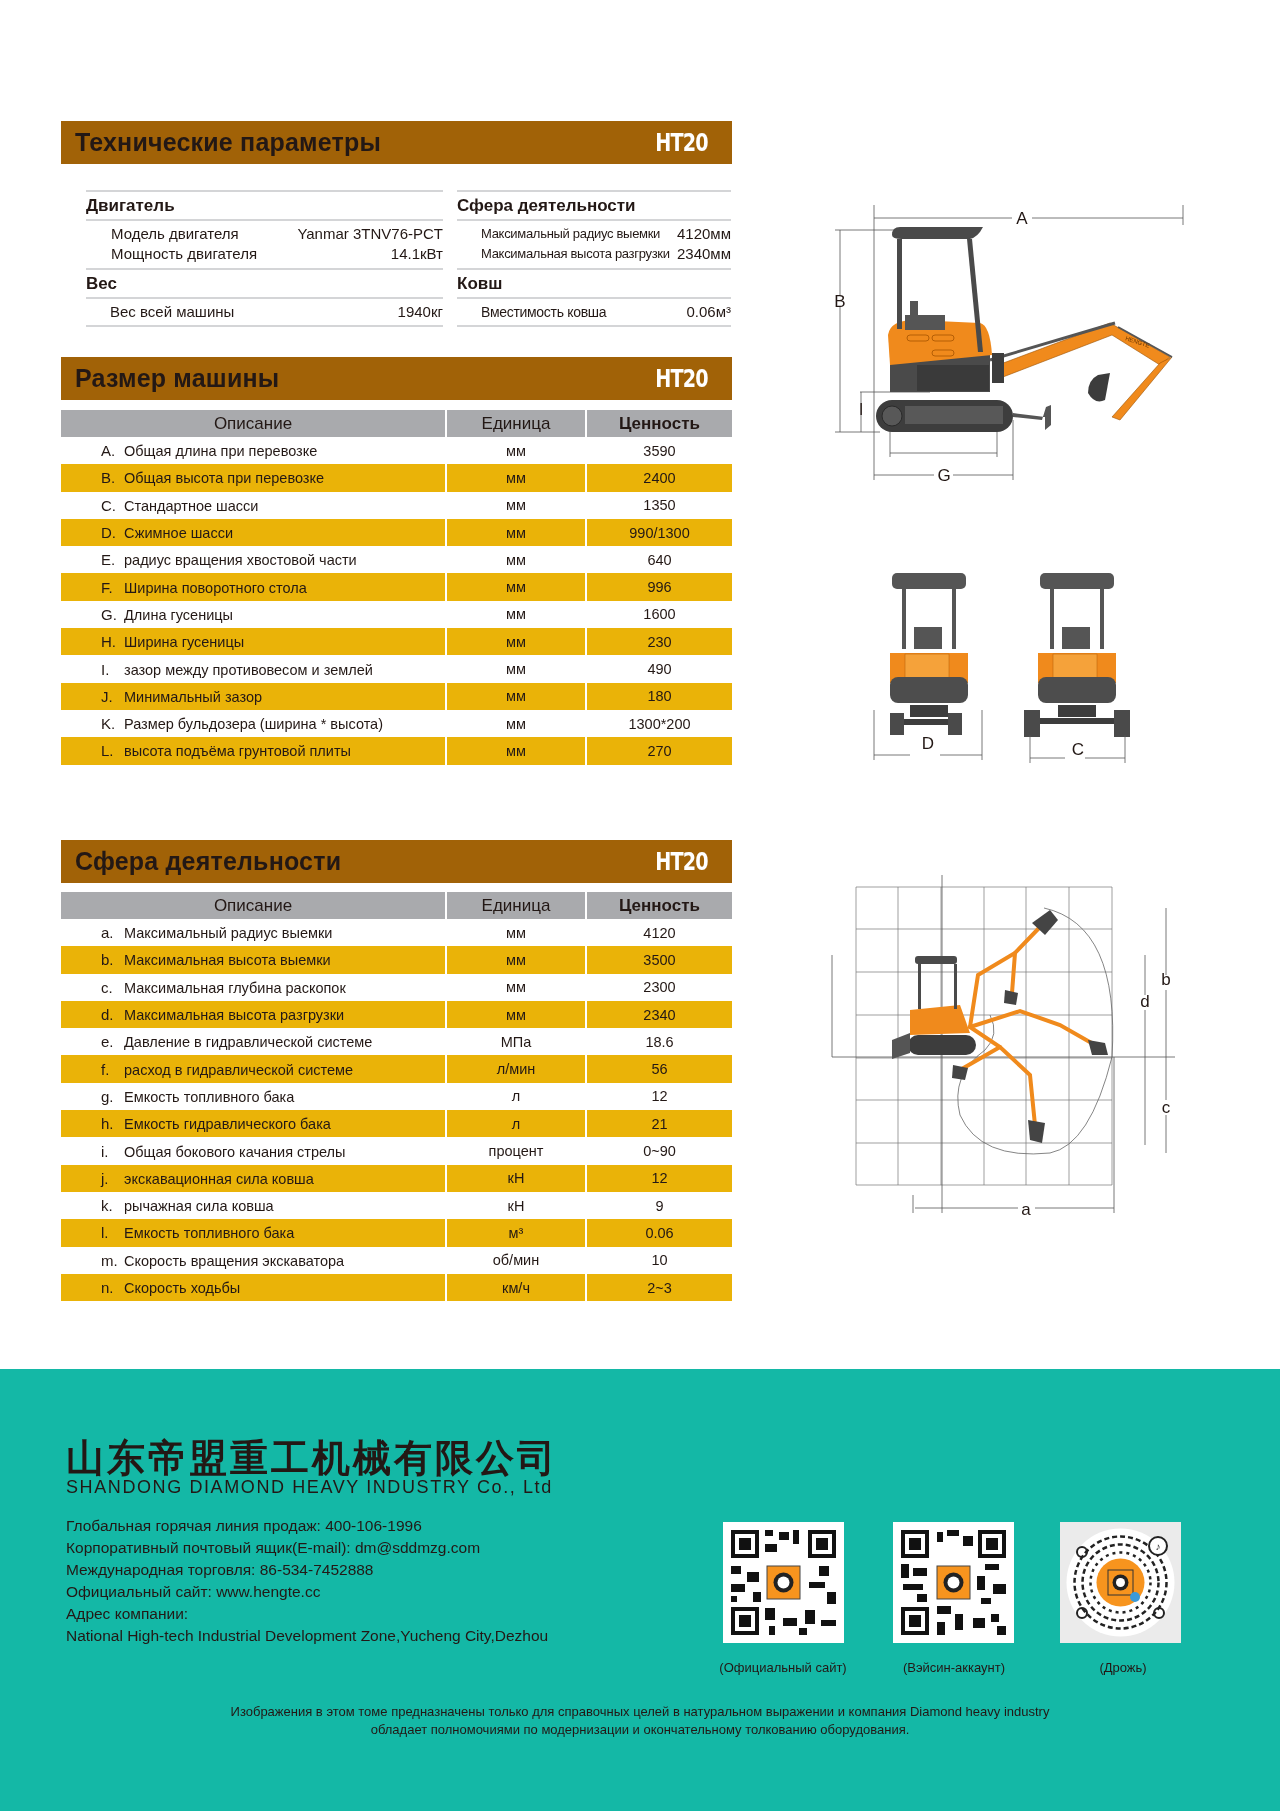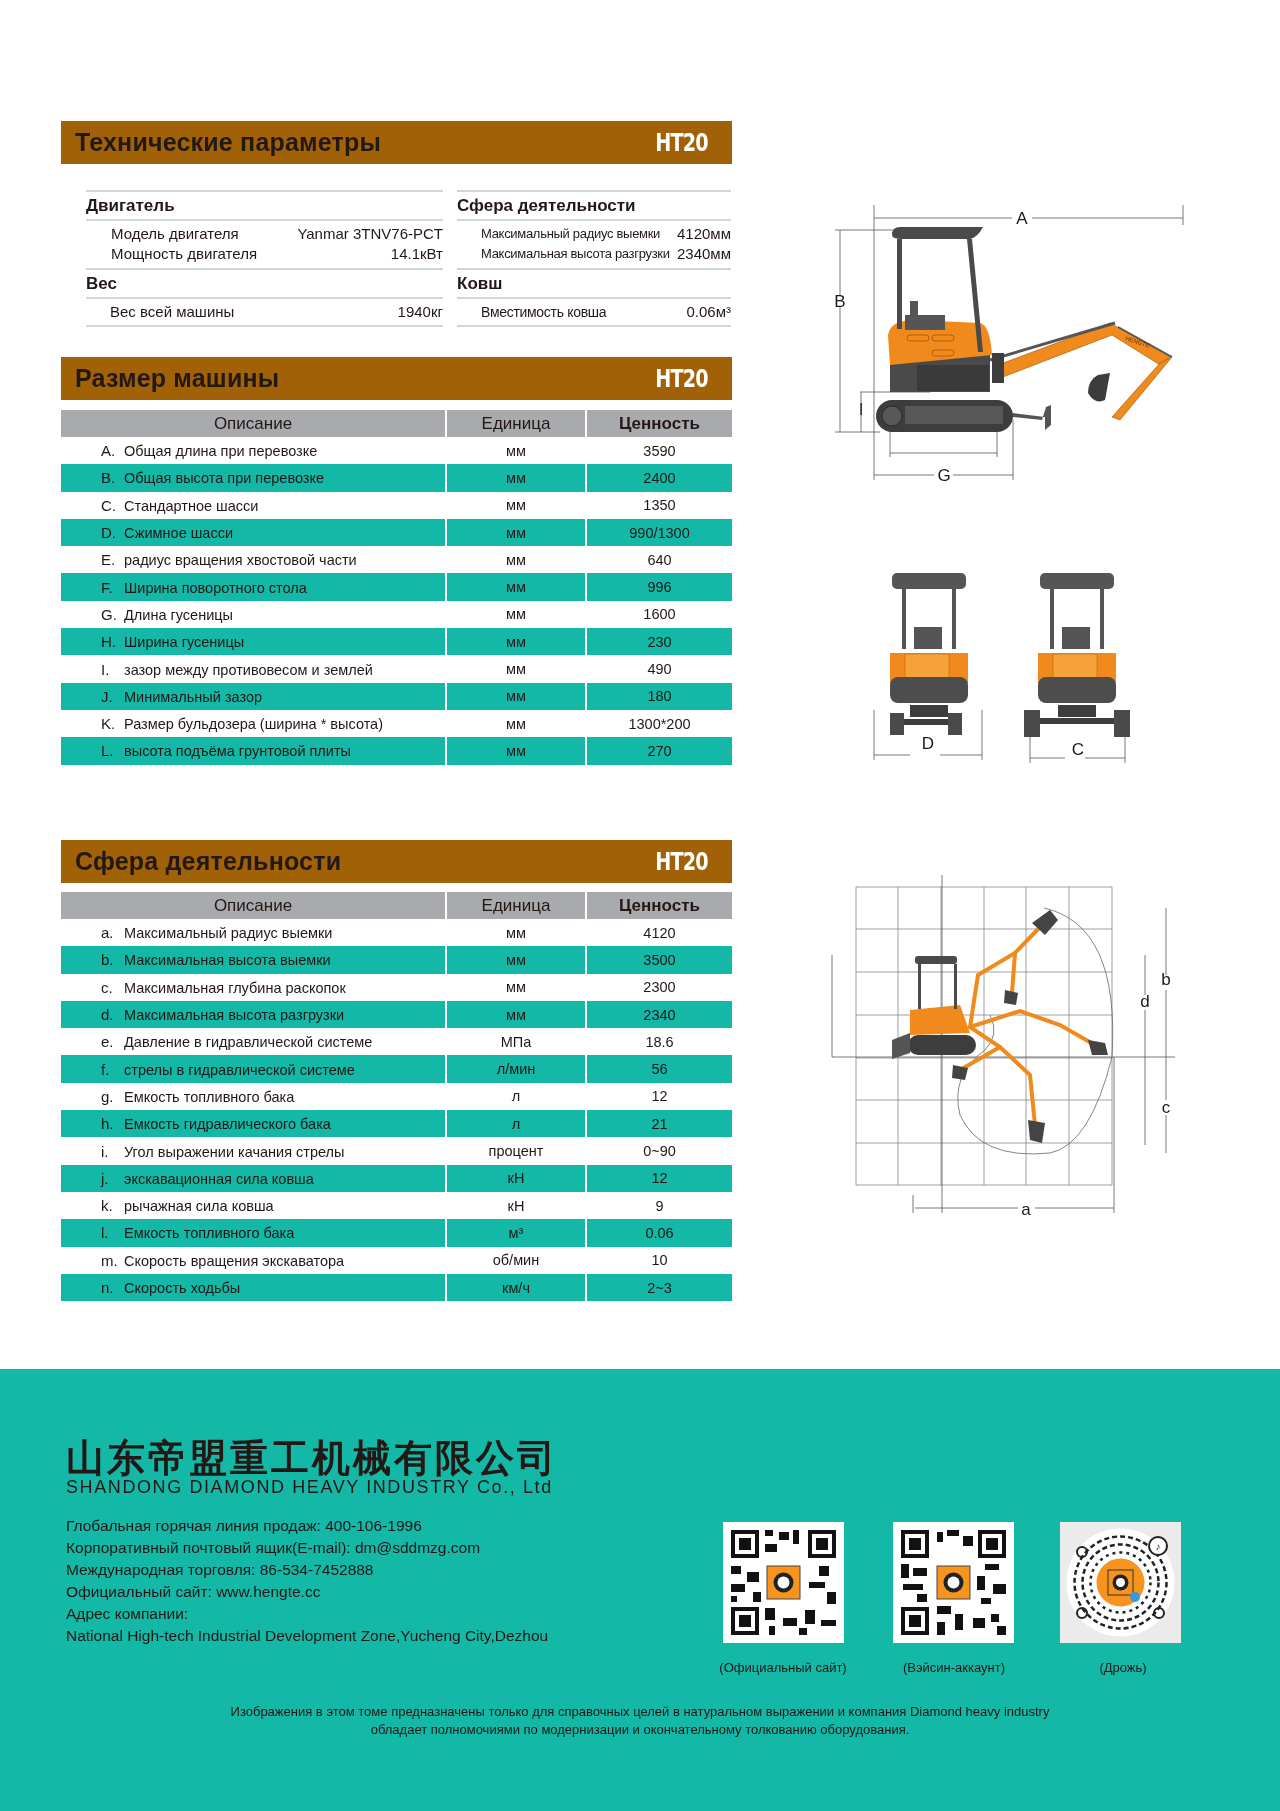--- a/index.html
+++ b/index.html
@@ -31,21 +31,21 @@
 
   
   .spec-table { position: absolute; left: 61px; width: 671px; border-collapse: collapse; }
   .spec-table th {
     background: #a9aaad; height: 27px; font-size: 17px; font-weight: normal; color: #231815;
     border-right: 2px solid #ffffff; text-align: center;
   }
   .spec-table th.val-h { font-weight: bold; border-right: none; }
   .spec-table td { height: 27.3px; font-size: 14.5px; color: #231815; border-right: 2px solid #ffffff; }
   .spec-table td:last-child { border-right: none; }
-  .spec-table tr.alt td { background: #14b8a6; }
+  .spec-table tr.alt td { background: #eab308; }
   .spec-table td.desc { padding-left: 40px; }
   .spec-table td.unit, .spec-table td.val { text-align: center; }
   .spec-table .letter { display: inline-block; width: 23px; font-size: 15px; }
   .col-desc { width: 385px; } .col-unit { width: 140px; } .col-val { width: 146px; }
 
   
   .diagram { position: absolute; }
 
   
   .footer { position: absolute; left: 0; top: 1369px; width: 1280px; height: 442px; background: #14b8a6; }
@@ -228,36 +228,36 @@
         <td class="desc"><span class="letter">d.</span><span>Максимальная высота разгрузки</span></td>
         <td class="unit">мм</td>
         <td class="val">2340</td>
       </tr>
       <tr>
         <td class="desc"><span class="letter">e.</span><span>Давление в гидравлической системе</span></td>
         <td class="unit">МПа</td>
         <td class="val">18.6</td>
       </tr>
       <tr class="alt">
-        <td class="desc"><span class="letter">f.</span><span>стрелы в гидравлической системе</span></td>
+        <td class="desc"><span class="letter">f.</span><span>расход в гидравлической системе</span></td>
         <td class="unit">л/мин</td>
         <td class="val">56</td>
       </tr>
       <tr>
         <td class="desc"><span class="letter">g.</span><span>Емкость топливного бака</span></td>
         <td class="unit">л</td>
         <td class="val">12</td>
       </tr>
       <tr class="alt">
         <td class="desc"><span class="letter">h.</span><span>Емкость гидравлического бака</span></td>
         <td class="unit">л</td>
         <td class="val">21</td>
       </tr>
       <tr>
-        <td class="desc"><span class="letter">i.</span><span>Угол выражении качания стрелы</span></td>
+        <td class="desc"><span class="letter">i.</span><span>Общая бокового качания стрелы</span></td>
         <td class="unit">процент</td>
         <td class="val">0~90</td>
       </tr>
       <tr class="alt">
         <td class="desc"><span class="letter">j.</span><span>экскавационная сила ковша</span></td>
         <td class="unit">кН</td>
         <td class="val">12</td>
       </tr>
       <tr>
         <td class="desc"><span class="letter">k.</span><span>рычажная сила ковша</span></td>

